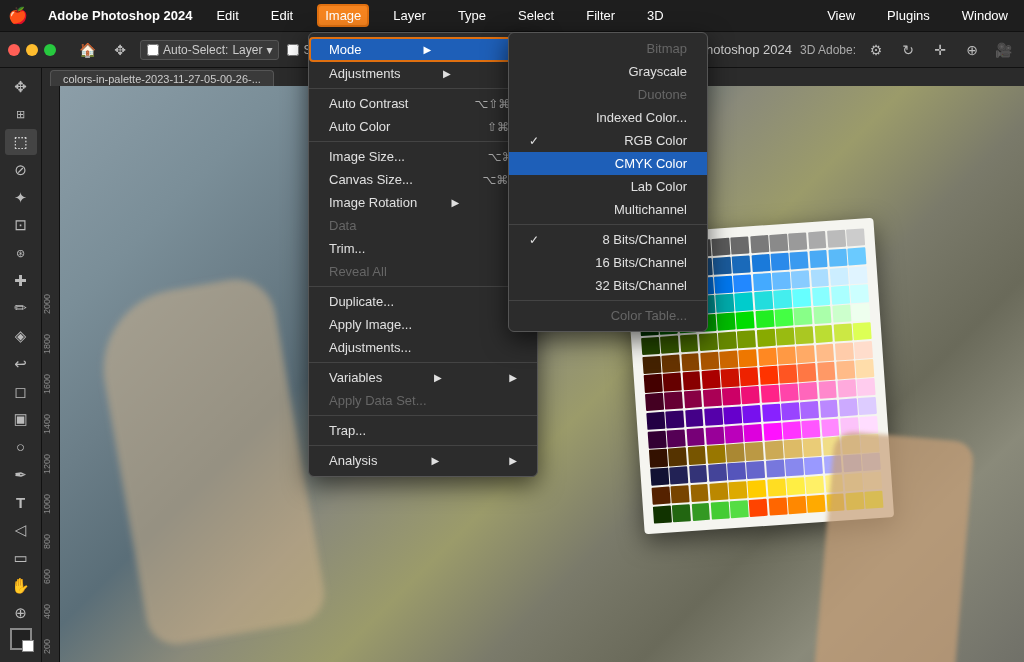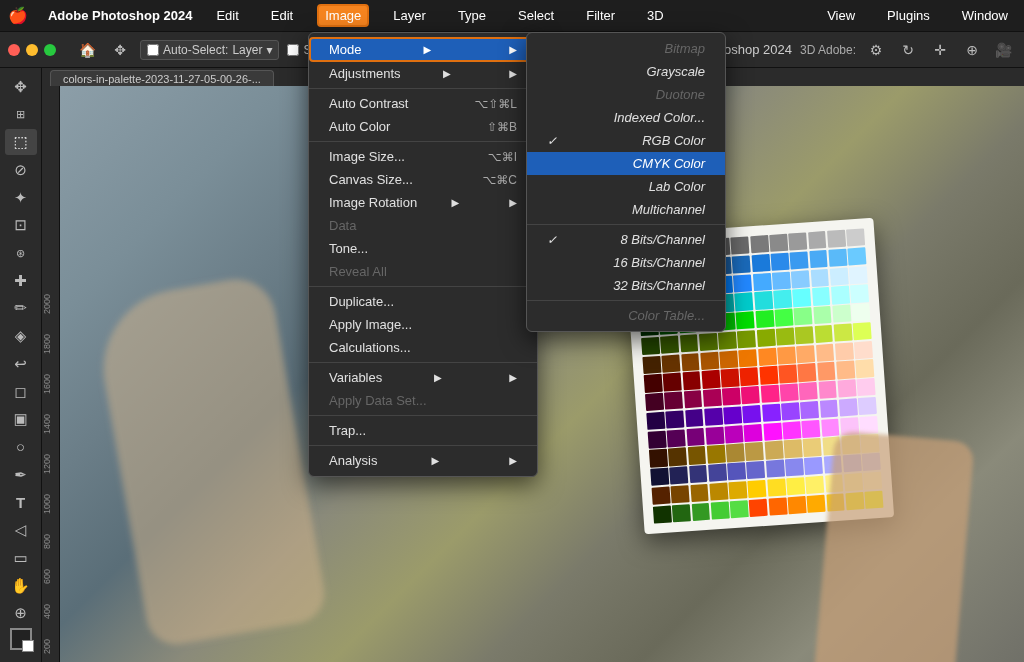--- a/index.html
+++ b/index.html
@@ -248,22 +248,21 @@
 
     
     .image-menu {
       top: 32px;
       left: 308px;
     }
 
     
     .mode-submenu {
       top: 32px;
-      left: 526px;
-      font-style: italic;
+      left: 508px;
     }
     
     .mode-item-highlighted {
       background: #1e5fb8 !important;
     }
 
     
     .window-controls {
       display: flex;
       align-items: center;
@@ -632,34 +631,34 @@
       <span class="shortcut">⌥⌘C</span>
     </div>
     <div class="menu-popup-item has-submenu">
       <span>Image Rotation</span>
       <span style="font-size:10px;">▶</span>
     </div>
     <div class="menu-popup-item disabled">
       <span>Data</span>
     </div>
     <div class="menu-popup-item">
-      <span>Tone...</span>
+      <span>Trim...</span>
     </div>
     <div class="menu-popup-item disabled">
       <span>Reveal All</span>
     </div>
     <div class="separator"></div>
     <div class="menu-popup-item">
       <span>Duplicate...</span>
     </div>
     <div class="menu-popup-item">
       <span>Apply Image...</span>
     </div>
     <div class="menu-popup-item">
-      <span>Calculations...</span>
+      <span>Adjustments...</span>
     </div>
     <div class="separator"></div>
     <div class="menu-popup-item has-submenu">
       <span>Variables</span>
       <span style="font-size:10px;">▶</span>
     </div>
     <div class="menu-popup-item disabled">
       <span>Apply Data Set...</span>
     </div>
     <div class="separator"></div>

